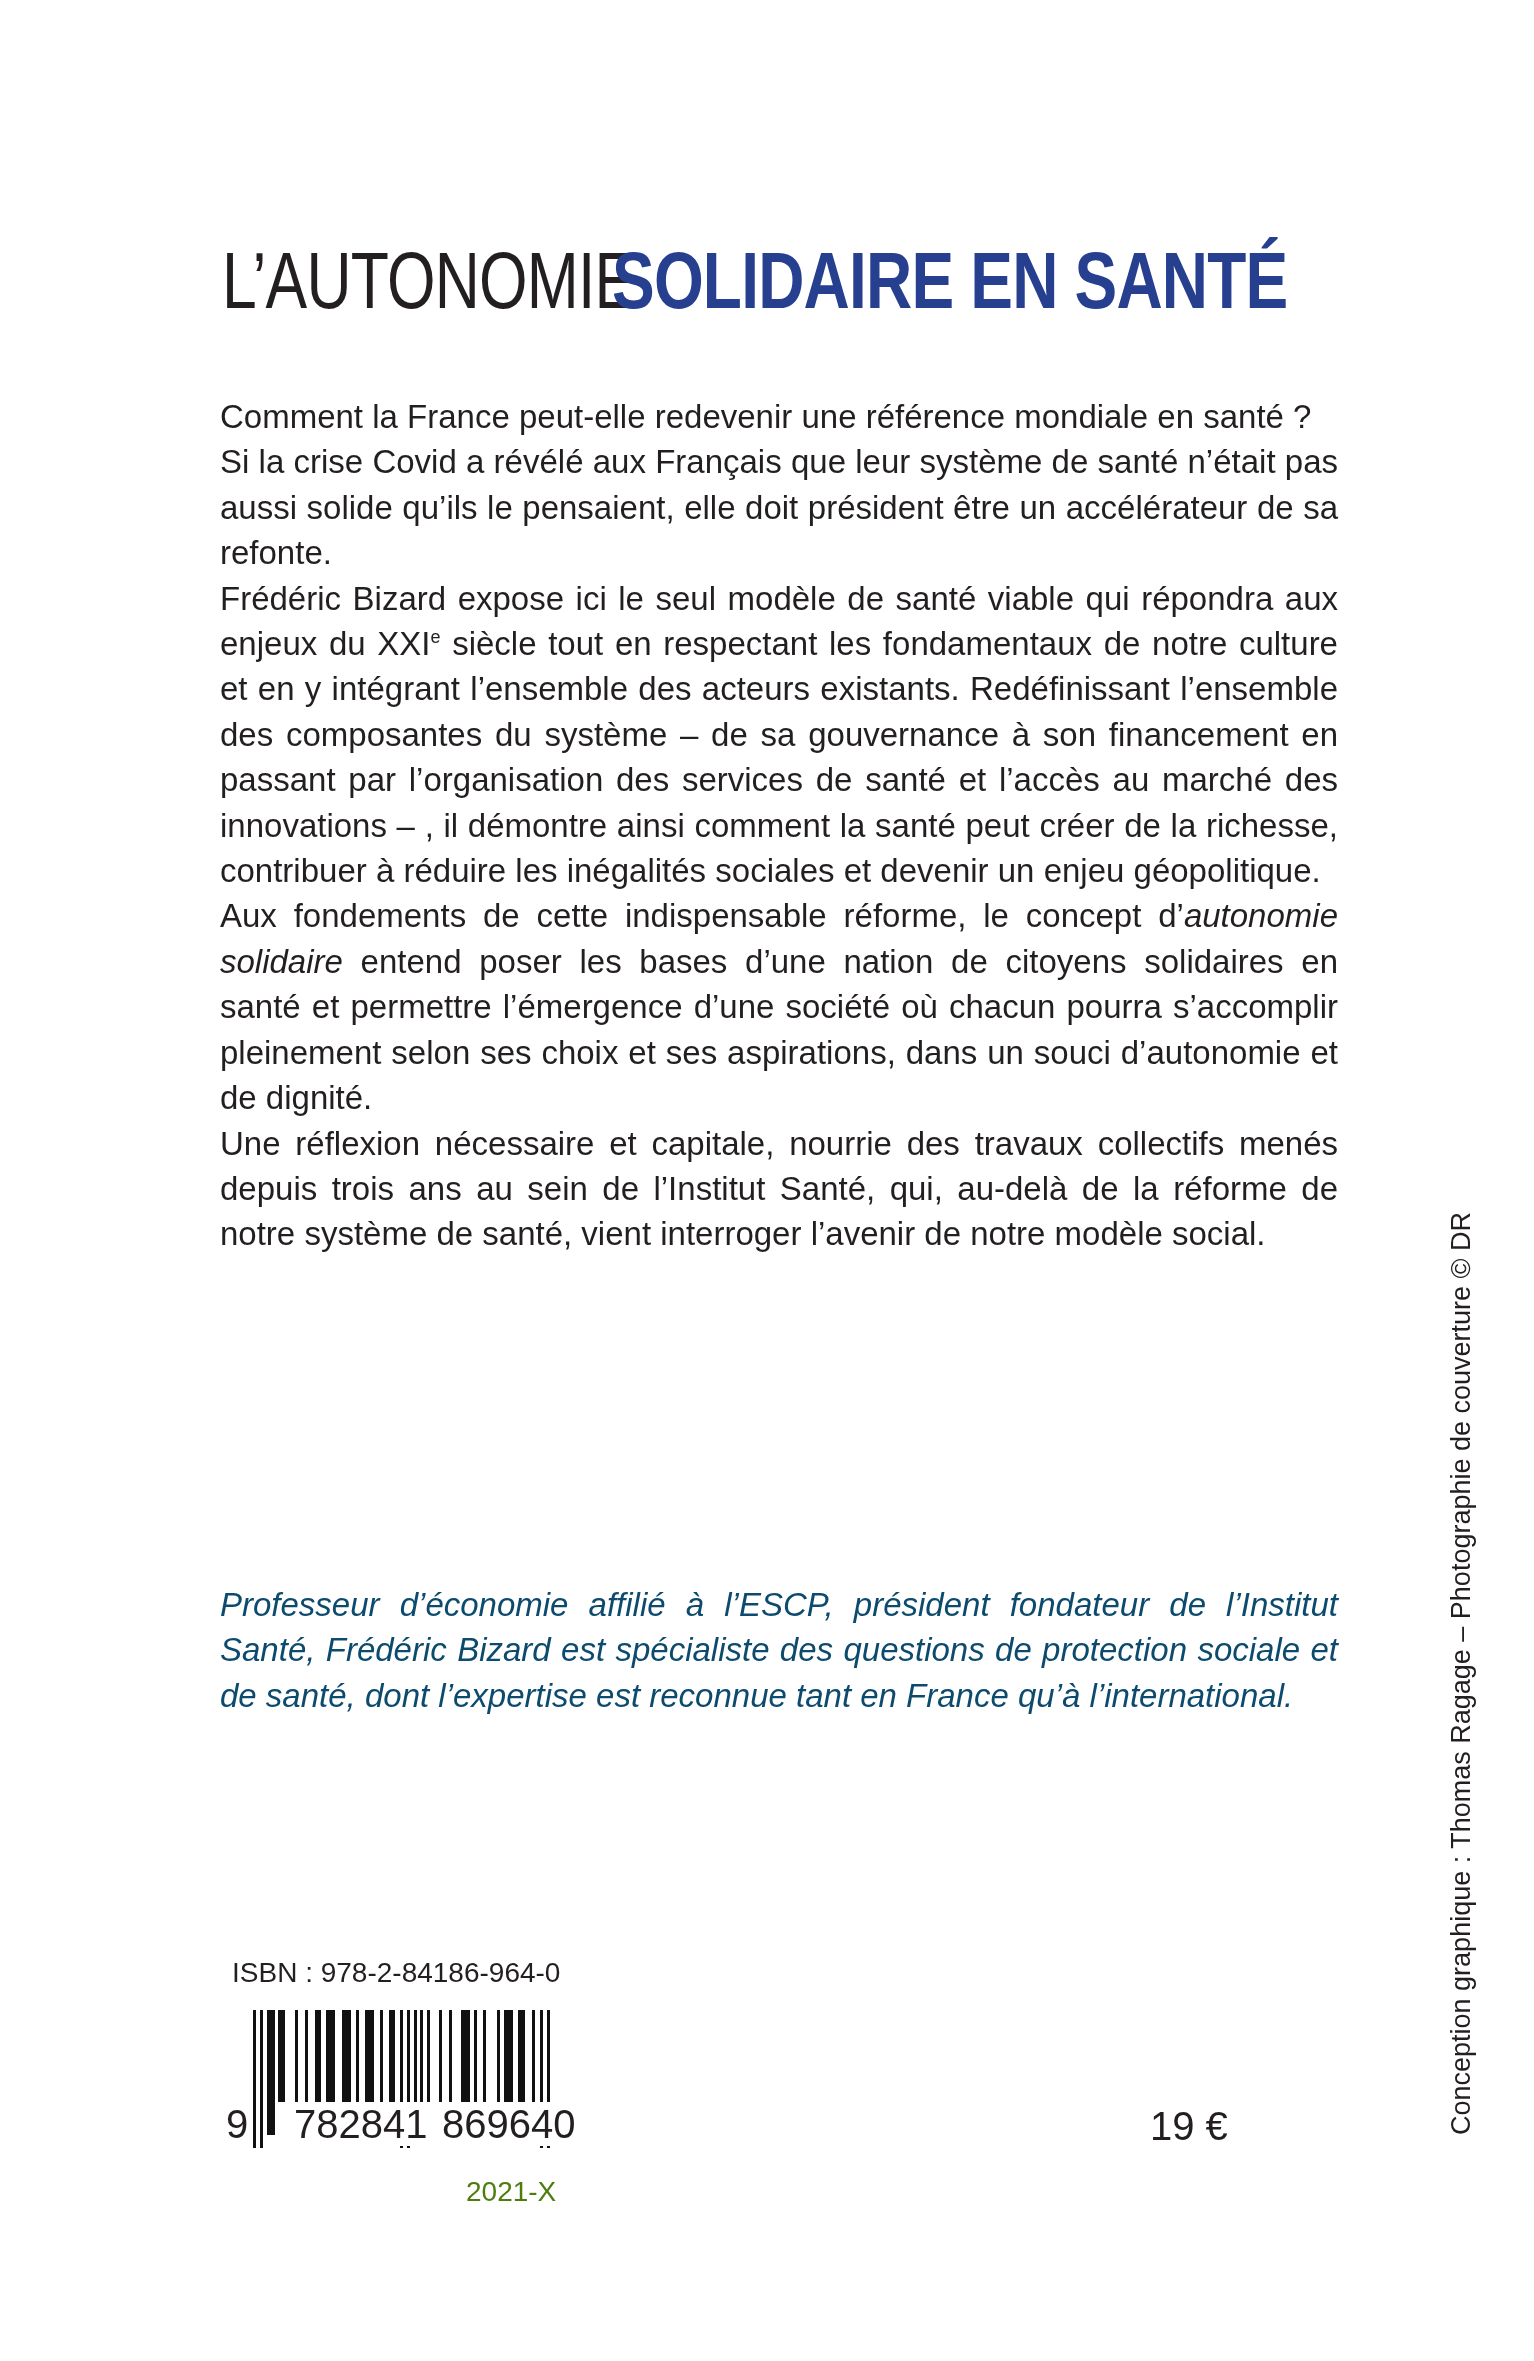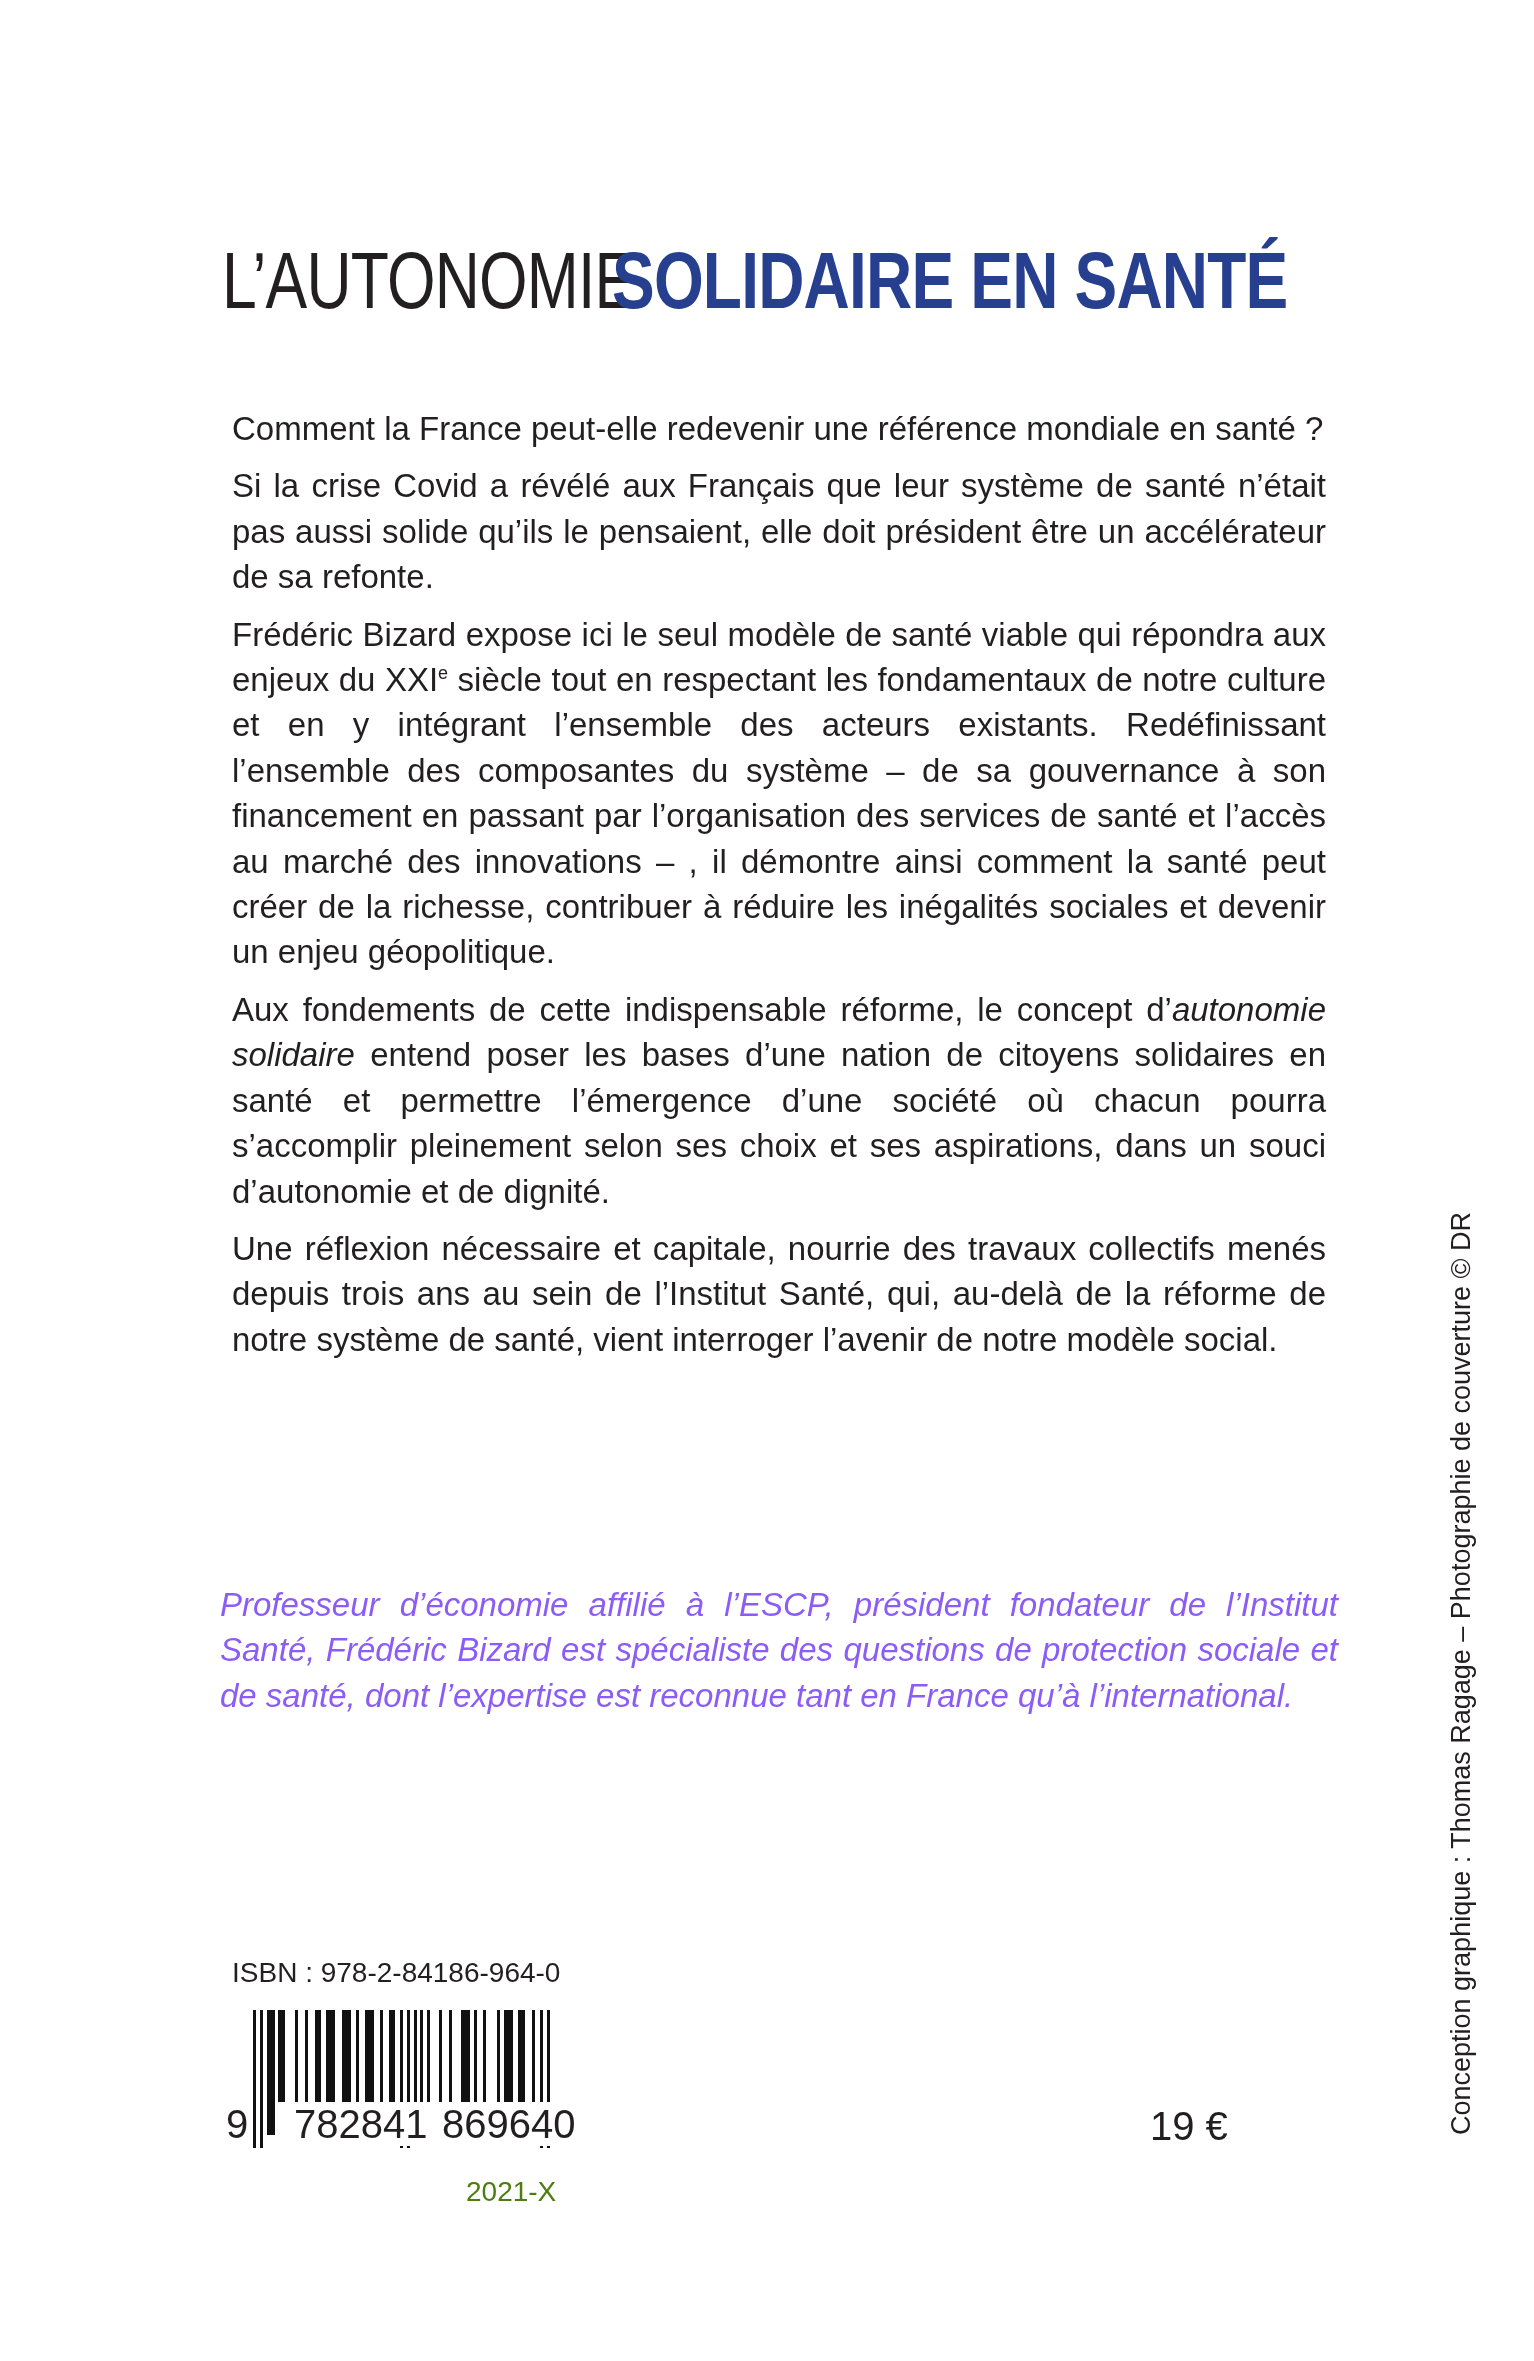--- a/index.html
+++ b/index.html
@@ -45,37 +45,37 @@
       position: absolute;
       left: 220px;
       top: 394px;
       width: 1118px;
       font-size: 33px;
       line-height: 45.4px;
       text-align: justify;
       color: #231f20;
     }
     .body-text p {
-      margin: 12px;
+      margin: 0;
     }
     .body-text sup {
       font-size: 18px;
       line-height: 0;
       vertical-align: 12px;
     }
     .bio {
       position: absolute;
       left: 220px;
       top: 1582px;
       width: 1118px;
       font-size: 33px;
       line-height: 45.4px;
       text-align: justify;
       font-style: italic;
-      color: #8b5cf6;
+      color: #0c4a6e;
     }
     .bio p { margin: 0; }
     .isbn-label {
       position: absolute;
       left: 232px;
       top: 1957px;
       font-size: 28px;
       line-height: 32px;
       color: #231f20;
     }

